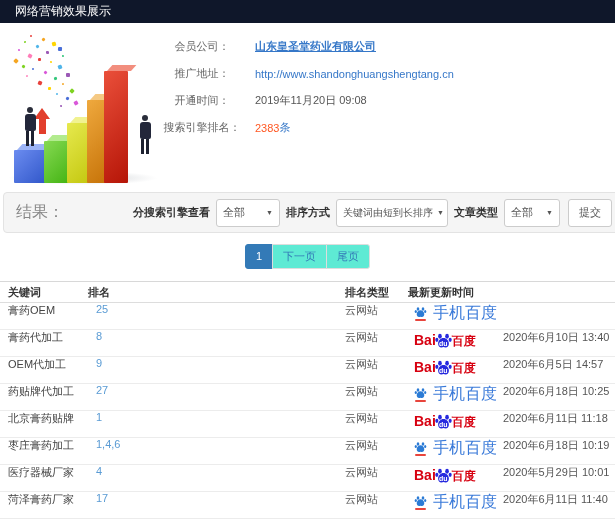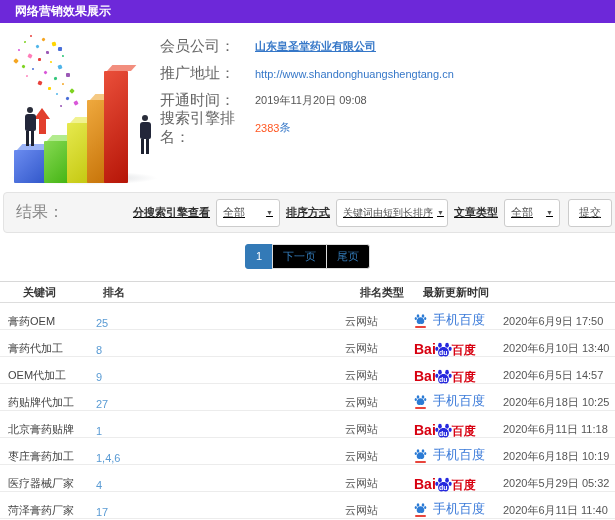--- a/index.html
+++ b/index.html
@@ -1,21 +1,21 @@
 <!DOCTYPE html>
 <html><head>
 <meta charset="utf-8">
 <style>
   * { margin:0; padding:0; box-sizing:border-box; }
   html,body { background:#fff; }
   body { font-family:"Liberation Sans","DejaVu Sans",sans-serif; }
   .page { position:relative; width:615px; height:520px; background:#fff; overflow:hidden; }
 
   
-  .app-header { height:23px; background:#6d28d9; color:#fff; font-size:12px; line-height:23px; padding-left:15px;font-weight:bold; }
+  .app-header { height:23px; background:#0f172a; color:#fff; font-size:12px; line-height:23px; padding-left:15px; }
 
   
   .info { position:relative; margin-top:10px; height:152px; }
   .chart-graphic { position:absolute; left:0; top:0; width:185px; height:152px; }
   .floor-shadow { position:absolute; left:8px; top:138px; width:150px; height:14px;
     background:radial-gradient(ellipse at center, rgba(120,130,140,.35), rgba(120,130,140,0) 70%); }
   .bar { position:absolute; border-radius:1px; }
   .bar::before { content:""; position:absolute; top:-6px; left:3px; width:100%; height:6px;
     transform:skewX(-42deg); transform-origin:bottom left; opacity:.85; }
   .bar.b1 { left:14px; top:117px; width:34px; height:33px; background:linear-gradient(135deg,#6b8cf0,#2f55c8); }
@@ -36,73 +36,73 @@
   .figure.f1 { left:22px; top:74px; }
   .figure.f2 { left:137px; top:82px; }
   .up-arrow { position:absolute; left:34px; top:75px; width:17px; }
   .up-arrow .head { width:0; height:0; border-left:8px solid transparent; border-right:8px solid transparent;
     border-bottom:11px solid #e23e2c; }
   .up-arrow .stem { width:7px; height:15px; background:#e23e2c; margin:0 auto; }
   .confetti-dot { position:absolute; border-radius:1px; }
 
   .fields { position:absolute; left:160px; top:0; right:0; }
   .frow { display:flex; align-items:center; height:27px; }
-  .flabel { width:84px; text-align:left; color:#666; font-size:15px; flex:none; }
+  .flabel { width:84px; text-align:center; color:#666; font-size:11px; flex:none; }
   .fvalue { margin-left:11px; font-size:11px; color:#555; text-decoration:none; }
   a.fvalue { color:#3577c8; cursor:pointer; }
   a.fvalue.u { text-decoration:underline;font-weight:bold; }
   .count { color:#ff5722; font-size:11px; margin-left:11px; }
   .unit { color:#3577c8; font-size:11px; }
 
   
   .filterbar { display:flex; align-items:center; margin:7px -8px 0 3px; height:41px;
     background:#f5f5f5; border:1px solid #e3e3e3; border-radius:4px; padding:0 10px 0 12px; }
   .result-label { color:#888; font-size:16px; flex:none; }
-  .fright { margin-left:auto; display:flex; align-items:center;text-decoration:underline; }
+  .fright { margin-left:auto; display:flex; align-items:center; }
   .flt-label { font-size:11px; color:#333; font-weight:bold; margin:0 6px; white-space:nowrap; }
   .select { display:inline-flex; align-items:center; justify-content:space-between; background:#fff;
     border:1px solid #ccc; border-radius:3px; height:28px; padding:0 6px; color:#555; font-size:11px;
     white-space:nowrap; cursor:pointer; flex:none; }
   .select.w-eng { width:64px; }
   .select.w-sort { width:112px; font-size:10px; }
   .select.w-art { width:56px; }
   .caret { font-size:7px; color:#555; margin-left:4px; }
   .btn-submit { height:28px; width:44px; margin-left:8px; background:#fff; border:1px solid #ccc;
     border-radius:3px; color:#555; font-size:11px; cursor:pointer; flex:none; }
 
   
   .pagination { margin-top:11px; display:flex; justify-content:center; }
-  .page-item { height:25px; line-height:23px; padding:0 10px; border:1px solid #ddd; background:#000000;
+  .page-item { height:25px; line-height:23px; padding:0 10px; border:1px solid #ddd; background:#5eead4;
     color:#337ab7; font-size:11px; margin-left:-1px; cursor:pointer; }
   .page-item:first-child { border-radius:3px 0 0 3px; margin-left:0; }
   .page-item:last-child { border-radius:0 3px 3px 0; }
   .page-item.active { background:#337ab7; border-color:#337ab7; color:#fff; }
 
   
   .rtable { margin-top:12px; }
   .thead { display:flex; align-items:center; height:22px; border-top:1px solid #d8d8d8;
-    border-bottom:1px solid #ddd; font-weight:bold; color:#333; font-size:11px; padding-left:23px; }
-  .trow { display:flex; align-items:flex-end; height:27px; border-bottom:1px solid #ececec;
+    border-bottom:1px solid #ddd; font-weight:bold; color:#333; font-size:11px; padding-left:8px; }
+  .trow { display:flex; align-items:flex-start; height:27px; border-bottom:1px solid #ececec;
     font-size:11px; color:#444; padding-left:8px; }
   .col-kw { width:80px; flex:none; }
   .col-rank { width:257px; flex:none; }
   .col-rtype { width:63px; flex:none; }
   .col-engine { width:95px; flex:none; display:flex; align-items:center; padding-left:6px; }
   .thead .col-engine { display:block; padding-left:6px; }
   .col-date { flex:1; }
   .rank-link { color:#5a9bd4; cursor:pointer;margin-left:8px; }
   .rtype { color:#555; }
   .date { color:#555; }
 
   
   .mb-wrap { display:inline-block; text-align:center; line-height:0; }
   .mb-paw { display:block; width:13px; height:12px; color:#2b7bd5; }
   .mb-paw svg { width:13px; height:12px; display:block; }
   .mb-line { display:block; width:11px; height:2px; background:#e8453c; margin:1px auto 0; border-radius:1px; }
-  .mb-text { color:#3a7ad9; font-size:13px; margin-left:6px; }
+  .mb-text { color:#3a7ad9; font-size:16px; margin-left:6px; }
   .bd-logo { display:inline-flex; align-items:flex-end; line-height:1; }
   .bd-bai { color:#d70010; font-weight:bold; font-size:14px; }
   .bd-paw { position:relative; width:17px; height:17px; color:#2629de; margin:0 -1px; top:2px; }
   .bd-paw svg { width:17px; height:17px; display:block; }
   .bd-du { position:absolute; bottom:2px; left:50%; transform:translateX(-50%); color:#fff;
     font-size:7px; font-weight:bold; }
   .bd-cn { color:#d70010; font-weight:bold; font-size:12px; margin-left:1px; }
   svg { fill:currentColor; }
 </style>
 </head>
@@ -243,21 +243,20 @@
                   <ellipse cx="17" cy="6" rx="2.6" ry="3.4"></ellipse>
                   <ellipse cx="2.6" cy="11" rx="2.2" ry="3"></ellipse>
                   <ellipse cx="21.4" cy="11" rx="2.2" ry="3"></ellipse>
                   <path d="M12 8.5c-4.2 0-7.6 3.6-7.6 8 0 3.2 2 5.3 4.6 5.3 1.2 0 2-.5 3-.5s1.8.5 3 .5c2.6 0 4.6-2.1 4.6-5.3 0-4.4-3.4-8-7.6-8z"></path>
                 </svg>
               </span>
               <span class="mb-line"></span>
             </span>
             <span class="mb-text">手机百度</span>
           </span>
-          <span class="col-date"><span class="date">2020年6月9日 17:50</span></span>
         </div>
         <div class="trow">
           <span class="col-kw">膏药代加工</span>
           <span class="col-rank"><span class="rank-link">8</span></span>
           <span class="col-rtype"><span class="rtype">云网站</span></span>
           <span class="col-engine">
             <span class="bd-logo">
               <span class="bd-bai">Bai</span>
               <span class="bd-paw">
                 <svg viewBox="0 0 24 24">
@@ -373,21 +372,21 @@
                   <ellipse cx="17" cy="6" rx="2.6" ry="3.4"></ellipse>
                   <ellipse cx="2.6" cy="11" rx="2.2" ry="3"></ellipse>
                   <ellipse cx="21.4" cy="11" rx="2.2" ry="3"></ellipse>
                   <path d="M12 8.5c-4.2 0-7.6 3.6-7.6 8 0 3.2 2 5.3 4.6 5.3 1.2 0 2-.5 3-.5s1.8.5 3 .5c2.6 0 4.6-2.1 4.6-5.3 0-4.4-3.4-8-7.6-8z"></path>
                 </svg>
                 <span class="bd-du">du</span>
               </span>
               <span class="bd-cn">百度</span>
             </span>
           </span>
-          <span class="col-date"><span class="date">2020年5月29日 05:32</span></span>
+          <span class="col-date"><span class="date">2020年5月29日 10:01</span></span>
         </div>
         <div class="trow">
           <span class="col-kw">菏泽膏药厂家</span>
           <span class="col-rank"><span class="rank-link">17</span></span>
           <span class="col-rtype"><span class="rtype">云网站</span></span>
           <span class="col-engine">
             <span class="mb-wrap">
               <span class="mb-paw">
                 <svg viewBox="0 0 24 24">
                   <ellipse cx="7" cy="6" rx="2.6" ry="3.4"></ellipse>

